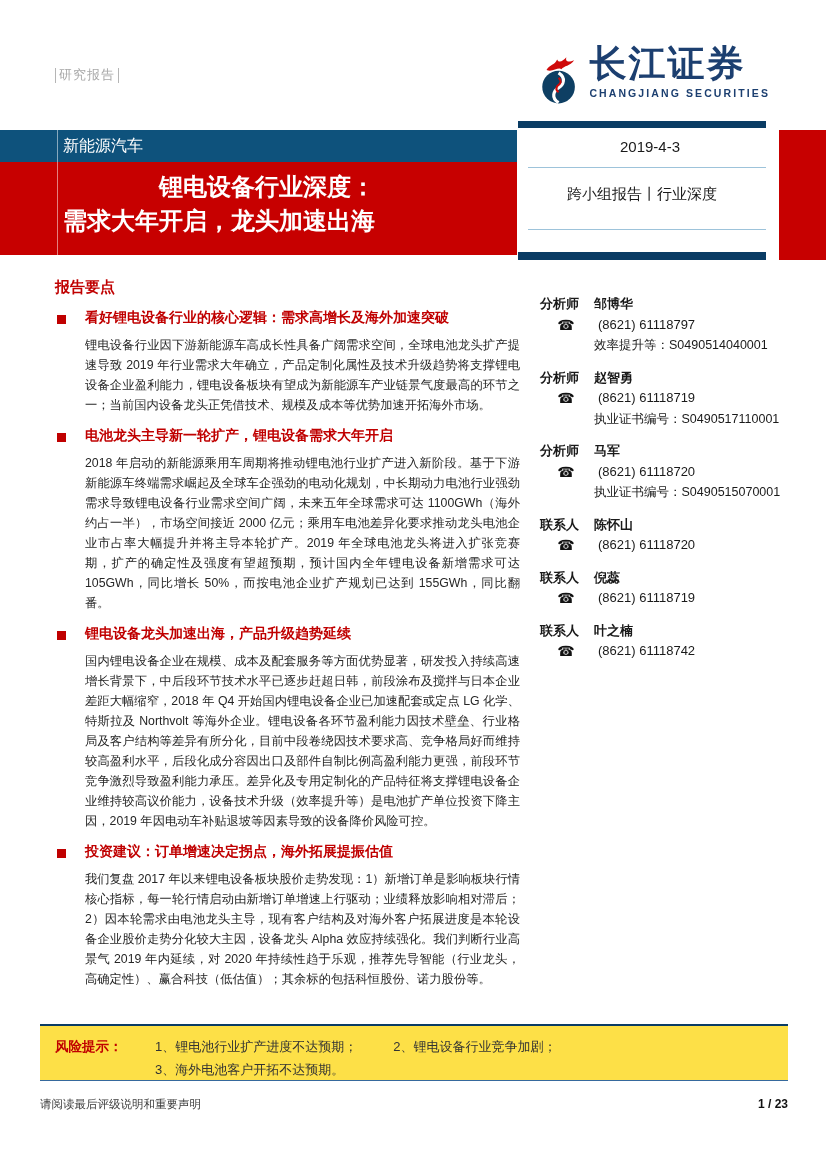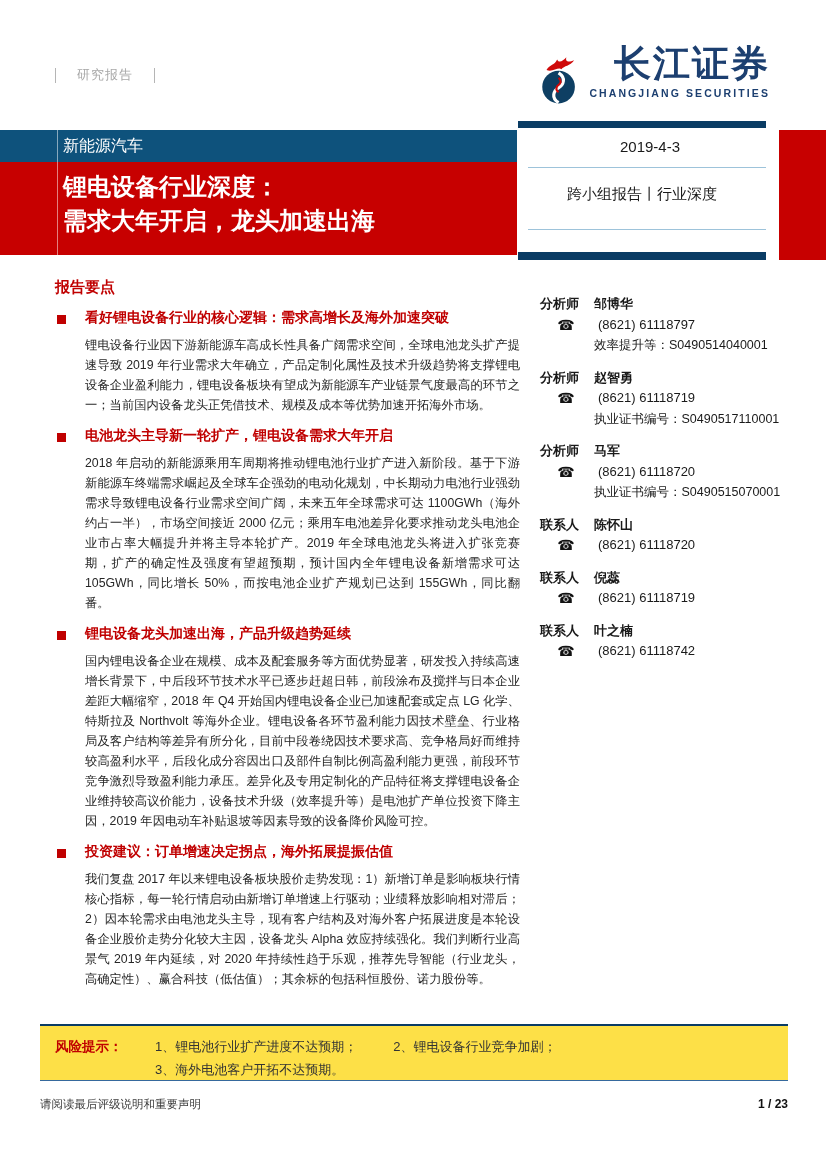--- a/index.html
+++ b/index.html
@@ -1,33 +1,33 @@
 <!DOCTYPE html>
 <html><head>
 <meta charset="utf-8">
 <style>
   html,body{margin:0;padding:0;background:#fff;}
   .page{position:relative;width:827px;height:1169px;background:#fff;overflow:hidden;
         font-family:"Liberation Sans",sans-serif;color:#262626;}
 
   
   .top-label{position:absolute;left:55px;top:66px;font-size:13px;color:#a8a8a8;
-             display:flex;align-items:center;gap:21px;letter-spacing:1px;}
+             display:flex;align-items:center;gap:3px;letter-spacing:1px;}
   .vbar{display:inline-block;width:1px;height:15px;background:#b5b5b5;}
 
   
   .logo{position:absolute;left:538px;top:44px;width:232px;height:72px;display:flex;align-items:flex-start;}
-  .logo-text{margin-left:6px;text-align:right;}
+  .logo-text{margin-left:6px;}
   .logo-cn{font-family:"Liberation Serif",serif;font-weight:bold;font-size:37px;line-height:40px;
            color:#1c3f70;letter-spacing:2px;white-space:nowrap;}
   .logo-en{font-size:10.5px;font-weight:bold;color:#1c3f70;letter-spacing:2.1px;margin-top:3px;white-space:nowrap;}
 
   
   .navy-bar-top{position:absolute;left:518px;top:121px;width:248px;height:7px;background:#0a3c64;}
-  .banner-left{position:absolute;left:0;top:130px;width:517px;height:89px;}
+  .banner-left{position:absolute;left:0;top:130px;width:517px;height:89px;text-align:right;}
   .banner-blue{position:absolute;left:0;top:0;width:100%;height:32px;background:#0e527c;}
   .banner-red{position:absolute;left:0;top:32px;width:100%;height:93px;background:#c70000;}
   .banner-divider{position:absolute;left:57px;top:0;width:1px;height:125px;background:rgba(255,255,255,.5);z-index:3;}
   .banner-category{position:absolute;left:63px;top:6px;font-size:16px;color:#fff;z-index:2;}
   .banner-title{position:absolute;left:63px;top:40px;z-index:2;color:#fff;
                 font-family:"Liberation Serif",serif;font-weight:bold;font-size:24px;line-height:34px;}
   .red-strip-right{position:absolute;left:779px;top:130px;width:47px;height:130px;background:#c70000;}
 
   
   .meta-box{position:absolute;left:518px;top:130px;width:248px;height:130px;}

